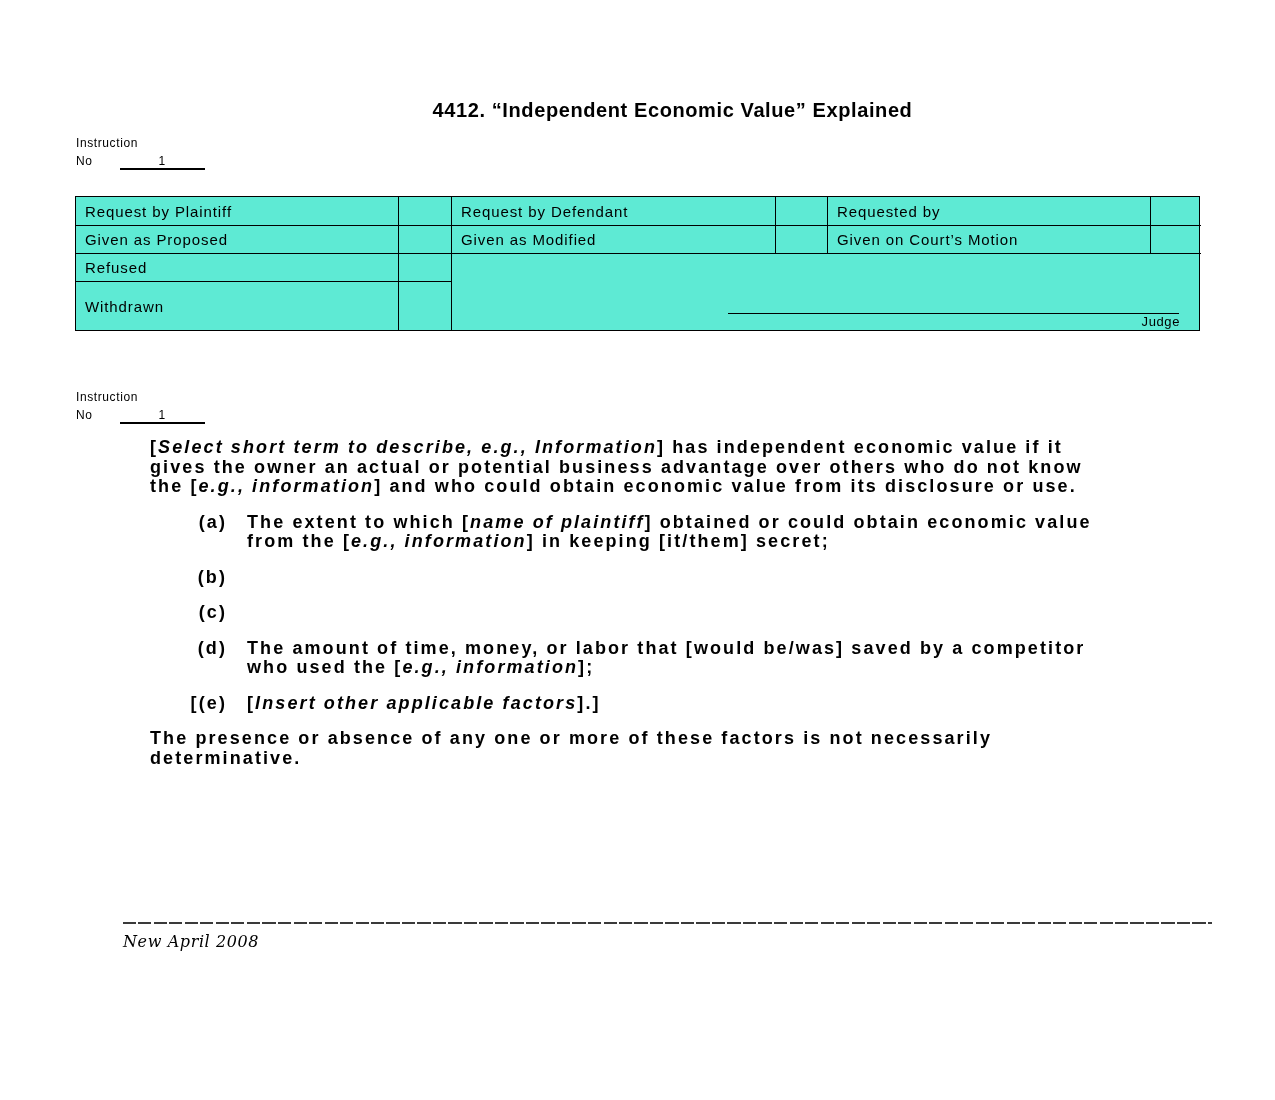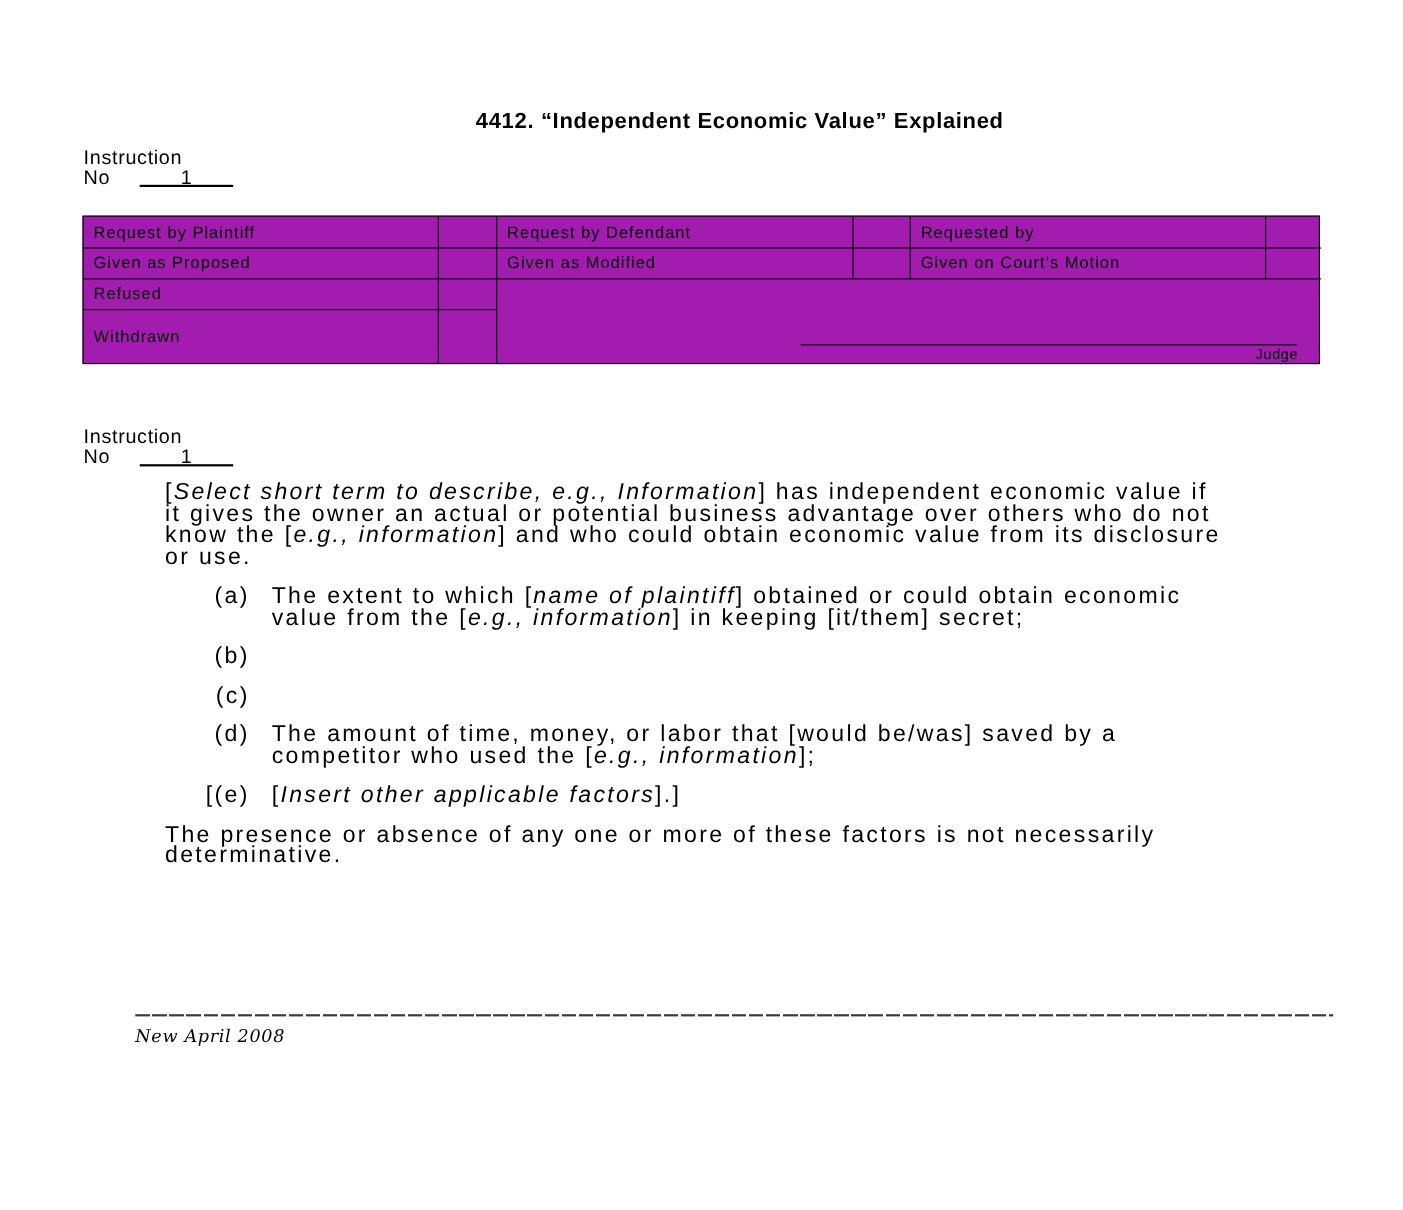--- a/index.html
+++ b/index.html
@@ -29,21 +29,21 @@
     transform: translateX(35px);
     font-size: 20px;
     font-weight: bold;
     letter-spacing: 0.6px;
   }
 
   
   .instr {
     position: absolute;
     left: 76px;
-    font-size: 18px;
+    font-size: 12px;
     letter-spacing: 0.6px;
     line-height: 18px;
   }
   .instr-top { top: 134px; }
   .instr-bottom { top: 388px; }
   .no-row { white-space: nowrap; }
   .no-line {
     display: inline-block;
     width: 85px;
     margin-left: 27px;
@@ -55,21 +55,21 @@
   
   .jury-table {
     position: absolute;
     left: 75px;
     top: 196px;
     width: 1125px;
     display: grid;
     grid-template-columns: 323px 53px 324px 52px 323px 50px;
     grid-template-rows: 29px 28px 28px 48px;
     border: 1.5px solid #000;
-    background: #a21caf;
+    background: #5eead4;
   }
   .cell {
     border-right: 1.5px solid #000;
     border-bottom: 1.5px solid #000;
     font-size: 15px;
     letter-spacing: 0.9px;
     padding-left: 9px;
     display: flex;
     align-items: center;
     white-space: nowrap;
@@ -100,22 +100,22 @@
     font-size: 13px;
     letter-spacing: 0.6px;
   }
 
   
   .body-text {
     position: absolute;
     left: 150px;
     top: 438px;
     width: 968px;
-    font-size: 21px;
-    font-weight: normal;
+    font-size: 18px;
+    font-weight: bold;
     letter-spacing: 2.1px;
     line-height: 19.5px;
   }
   .para { margin-bottom: 16px; }
   .item { display: flex; margin-bottom: 16px; }
   .item-label {
     flex: 0 0 97px;
     text-align: right;
     padding-right: 20px;
   }

